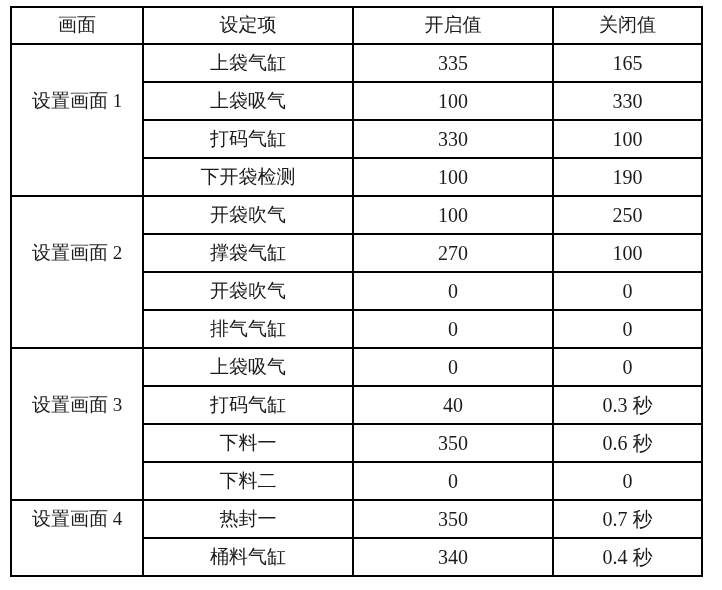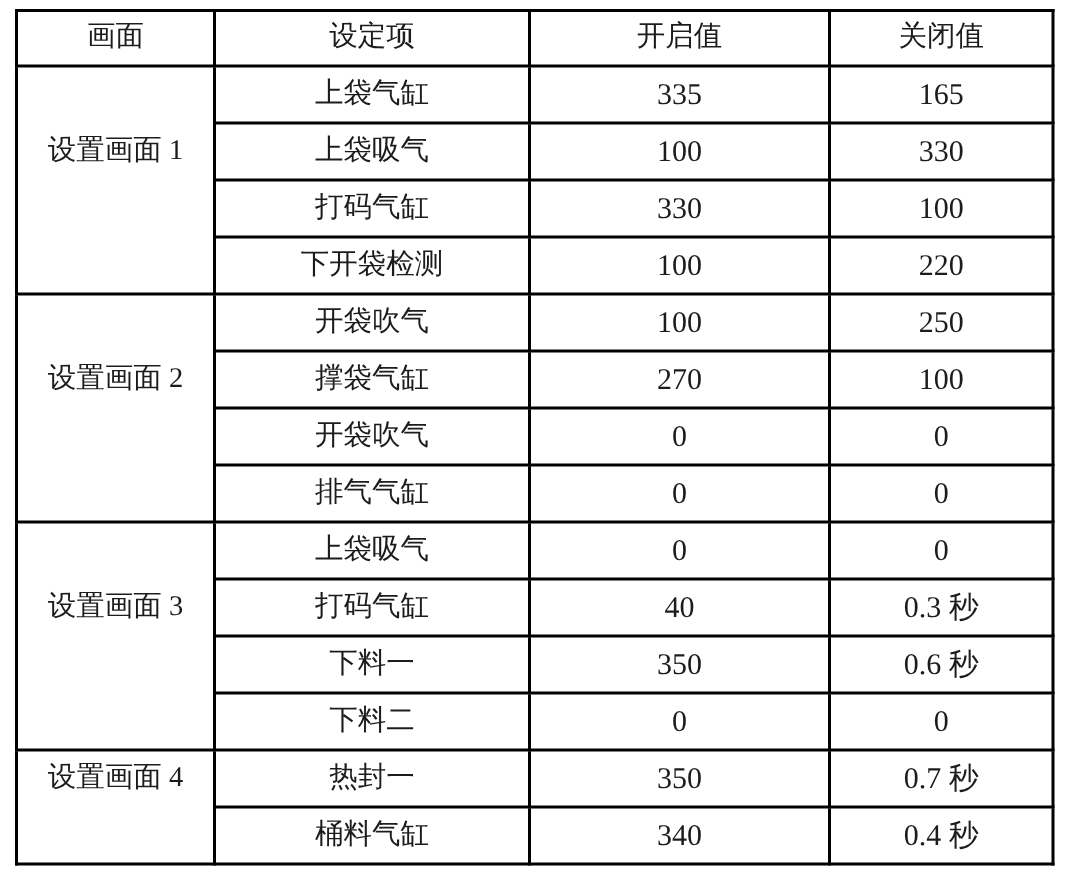--- a/index.html
+++ b/index.html
@@ -82,21 +82,21 @@
         <td class="num">330</td>
       </tr>
       <tr>
         <td>打码气缸</td>
         <td class="num">330</td>
         <td class="num">100</td>
       </tr>
       <tr>
         <td>下开袋检测</td>
         <td class="num">100</td>
-        <td class="num">220</td>
+        <td class="num">190</td>
       </tr>
 
       <tr>
         <td class="group" rowspan="4">设置画面 2</td>
         <td>开袋吹气</td>
         <td class="num">100</td>
         <td class="num">250</td>
       </tr>
       <tr>
         <td>撑袋气缸</td>

